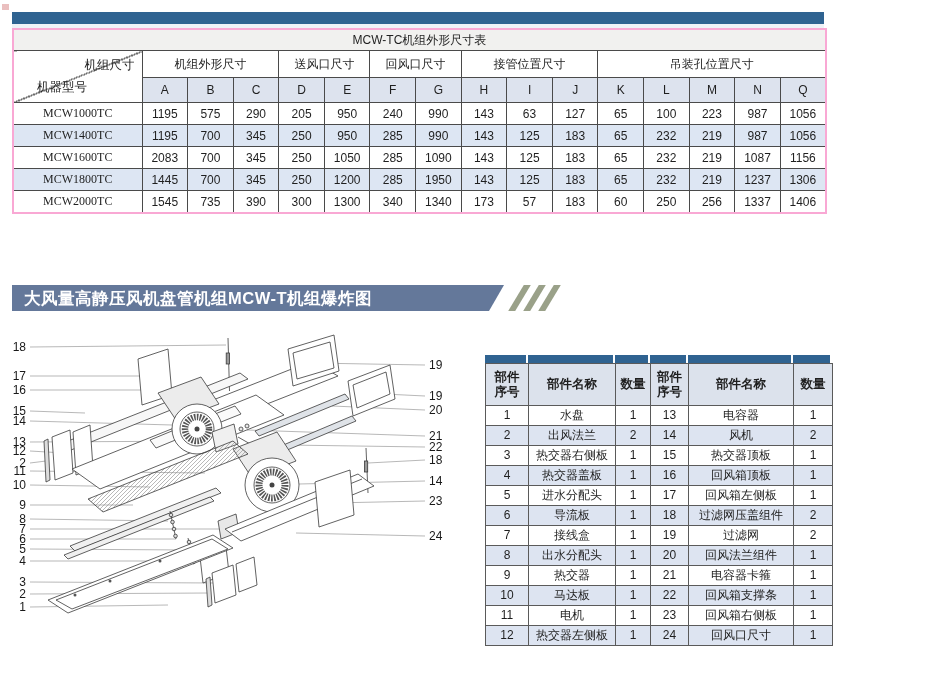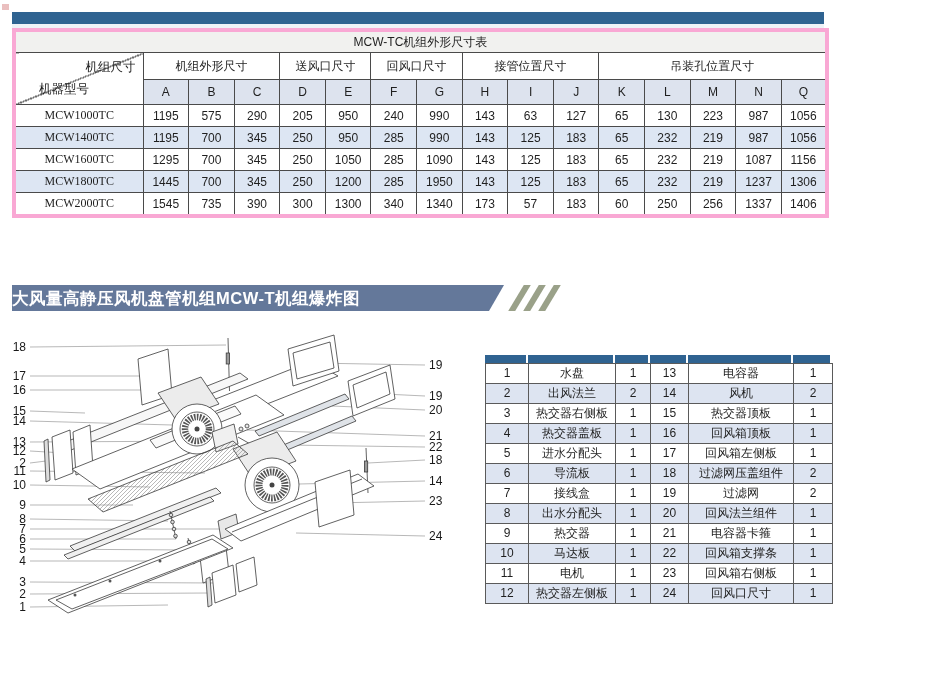--- a/index.html
+++ b/index.html
@@ -8,38 +8,38 @@
     font-family:"Liberation Sans","DejaVu Sans",sans-serif;color:#1f1f1f;
     overflow:hidden;
   }
   
   .top-bar{position:absolute;left:12px;top:12px;width:812px;height:12px;background:#2f6391;}
   .red-mark{position:absolute;left:2px;top:4px;width:7px;height:6px;background:#d98a8a;opacity:.55;}
   .top-band{position:absolute;left:12px;top:24px;width:812px;height:5px;background:#eef2f7;}
 
   
   .dims-wrap{position:absolute;left:12px;top:28px;}
-  table.dims{border-collapse:collapse;table-layout:fixed;width:813px;border:4px solid #f9a8d4;}
+  table.dims{border-collapse:collapse;table-layout:fixed;width:813px;border:2px solid #f9a8d4;}
   table.dims td{border:1px solid #4a4a4a;text-align:center;vertical-align:middle;
     font-size:12px;padding:0;overflow:hidden;white-space:nowrap;}
   .t-title td{height:20px;background:#f1f1ef;font-size:13px;}
   .t-group td{height:26px;background:#fff;font-size:12.5px;margin-top:17px;}
   .t-letters td{height:24px;background:#dde3ee;font-size:12px;}
   .t-data td{height:21px;}
   .t-data.alt td{background:#dde6f3;margin-top:32px;}
   .t-data .model{font-size:12px;font-family:Liberation Serif, serif;}
   td.corner{position:relative;background:#fff;
     background-image:linear-gradient(to bottom right,transparent calc(50% - 0.7px),#6a6a6a calc(50% - 0.7px),#6a6a6a calc(50% + 0.7px),transparent calc(50% + 0.7px));}
   td.corner .c-top{position:absolute;right:7px;top:6px;font-size:12.5px;}
   td.corner .c-bot{position:absolute;left:23px;bottom:6px;font-size:12.5px;}
 
   
   .banner{position:absolute;left:12px;top:285px;width:492px;height:26px;background:#64789a;
     clip-path:polygon(0 0,100% 0,calc(100% - 15px) 100%,0 100%);
-    color:#fff;font-size:16.5px;font-weight:bold;line-height:26px;box-sizing:border-box;
+    color:#fff;font-size:16.5px;font-weight:bold;line-height:26px;padding-left:12px;box-sizing:border-box;
     letter-spacing:.5px;}
   .stripe{position:absolute;top:285px;height:26px;width:7px;background:#9aa189;transform:skewX(-31deg);}
 
   
   .diagram{position:absolute;left:0;top:333px;}
   .diagram text{font-size:12px;fill:#191919;}
 
   
   .parts-block{position:absolute;left:485px;top:355px;width:349px;}
   .pbar{display:flex;gap:2px;height:8px;}
@@ -116,21 +116,21 @@
           <td>575</td>
           <td>290</td>
           <td>205</td>
           <td>950</td>
           <td>240</td>
           <td>990</td>
           <td>143</td>
           <td>63</td>
           <td>127</td>
           <td>65</td>
-          <td>130</td>
+          <td>100</td>
           <td>223</td>
           <td>987</td>
           <td>1056</td>
         </tr>
         <tr class="t-data alt">
           <td class="model">MCW1400TC</td>
           <td>1195</td>
           <td>700</td>
           <td>345</td>
           <td>250</td>
@@ -141,21 +141,21 @@
           <td>125</td>
           <td>183</td>
           <td>65</td>
           <td>232</td>
           <td>219</td>
           <td>987</td>
           <td>1056</td>
         </tr>
         <tr class="t-data">
           <td class="model">MCW1600TC</td>
-          <td>1295</td>
+          <td>2083</td>
           <td>700</td>
           <td>345</td>
           <td>250</td>
           <td>1050</td>
           <td>285</td>
           <td>1090</td>
           <td>143</td>
           <td>125</td>
           <td>183</td>
           <td>65</td>
@@ -378,20 +378,30 @@
   <table class="parts">
     <colgroup id="parts-cols">
         <col style="width: 43px;">
         <col style="width: 87px;">
         <col style="width: 35px;">
         <col style="width: 38px;">
         <col style="width: 105px;">
         <col style="width: 39px;">
       </colgroup>
     <tbody id="parts-body">
+        <tr class="phead">
+          <td>部件
+序号</td>
+          <td>部件名称</td>
+          <td>数量</td>
+          <td>部件
+序号</td>
+          <td>部件名称</td>
+          <td>数量</td>
+        </tr>
         <tr class="prow">
           <td>1</td>
           <td>水盘</td>
           <td>1</td>
           <td>13</td>
           <td>电容器</td>
           <td>1</td>
         </tr>
         <tr class="prow alt">
           <td>2</td>

